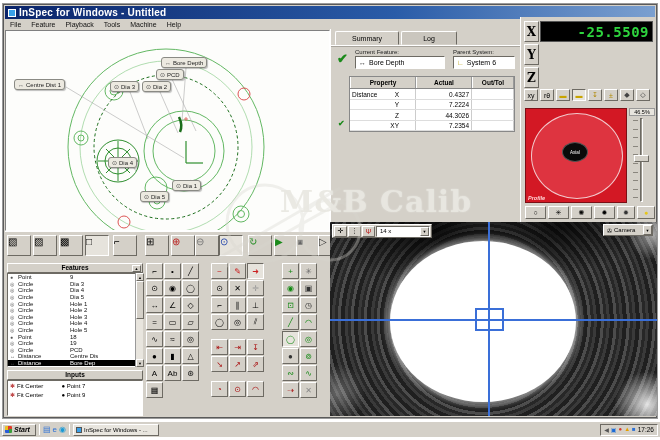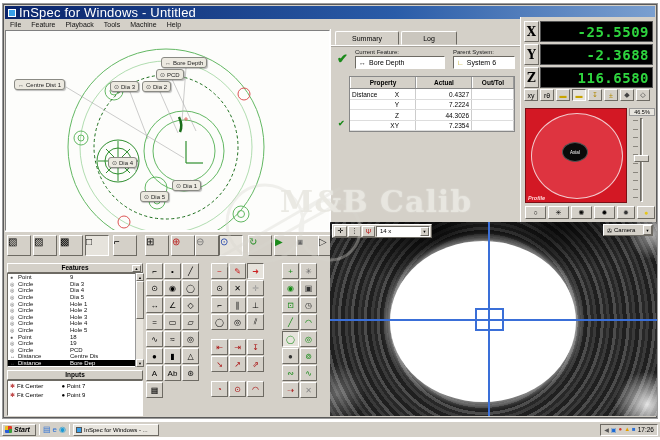--- a/index.html
+++ b/index.html
@@ -7,21 +7,21 @@
   body { font-family:"Liberation Sans",sans-serif; background:#fff; position:relative; overflow:hidden; }
   .abs { position:absolute; }
   .raised { background:#d4d0c8; border:1px solid; border-color:#fff #6d6a63 #6d6a63 #fff; }
   .sunken { background:#fff; border:1px solid; border-color:#6d6a63 #fff #fff #6d6a63; }
   .pressed { border-color:#6d6a63 #fff #fff #6d6a63 !important; background:#e6e3dc !important; }
 
   #app-window { left:3px; top:4px; width:654px; height:414px; background:#d4d0c8; border:1px solid #5a5a5a; box-shadow:0 0 0 1px #9a9a9a; }
   #titlebar { position:absolute; left:1px; top:1px; right:1px; height:13px;
     background:linear-gradient(90deg,#0a246a,#2a5ca8 60%,#7ba0d0); display:flex; align-items:center; padding:0 3px; }
   #title-icon { width:8px; height:8px; background:#3aa0e8; border:1px solid #fff; margin-right:3px; }
-  #title-text { color:#fff; font-size:13px; font-weight:normal; letter-spacing:.2px; }
+  #title-text { color:#fff; font-size:10px; font-weight:bold; letter-spacing:.2px; }
   #menubar { position:absolute; left:1px; top:14px; width:515px; height:12px; background:#d4d0c8; display:flex; align-items:center; border-bottom:1px solid #b8b4ac; }
   .menu-item { font-size:7px; color:#111; padding:1px 5px; }
 
   
   #cad-panel { left:5px; top:30px; width:325px; height:201px; background:#fdfdfb; border:1px solid; border-color:#808080 #fff #fff #808080; }
   .cad-chip { position:absolute; height:11px; background:#ece9e0; border:1px solid #8a8a84; border-radius:3px; box-shadow:1px 1px 1px rgba(0,0,0,.25); display:flex; align-items:center; padding:0 3px; gap:2px; }
   .cad-chip .ic { font-size:6px; color:#444; }
   .cad-chip .tx { font-size:6px; color:#222; white-space:nowrap; }
 
   
@@ -275,25 +275,23 @@
 </div>
 
 <div id="dro-panel" class="abs">
   <div id="dro-rows">
       <div class="dro-row" style="top: 4px;">
         <div class="dro-label raised">X</div>
         <div class="dro-lcd">-25.5509</div>
       </div>
       <div class="dro-row" style="top: 27px;">
         <div class="dro-label raised">Y</div>
-        <div class="dro-lcd">-2.3688</div>
       </div>
       <div class="dro-row" style="top: 50px;">
         <div class="dro-label raised">Z</div>
-        <div class="dro-lcd">116.6580</div>
       </div>
     </div>
   <div class="abs" style="left:3px; top:72px; display:flex; gap:2px;" id="dro-buttons">
       <span class="mini-btn raised">xy</span>
       <span class="mini-btn raised">rθ</span>
       <span class="mini-btn raised" style="color: rgb(200, 164, 0);">▬</span>
       <span class="mini-btn raised pressed" style="color: rgb(200, 164, 0);">▬</span>
       <span class="mini-btn raised" style="color: rgb(176, 136, 0);">↧</span>
       <span class="mini-btn raised" style="color: rgb(176, 136, 0);">±</span>
       <span class="mini-btn raised" style="color: rgb(68, 68, 68);">◆</span>

